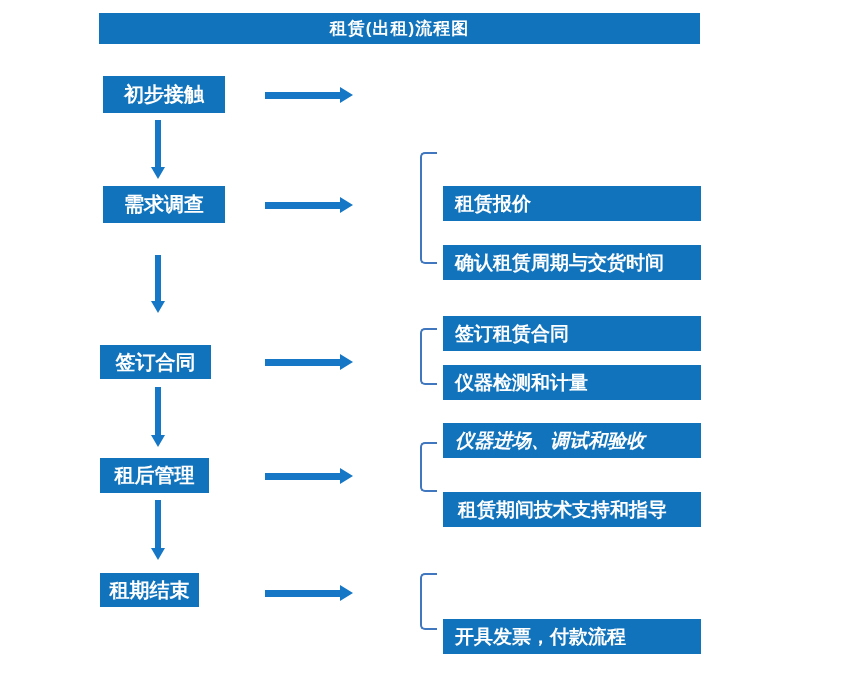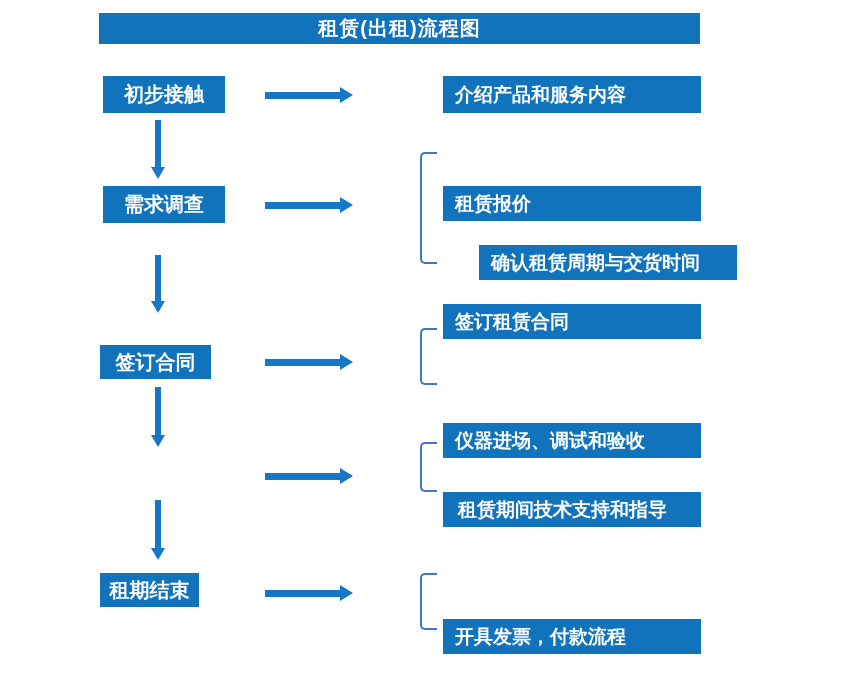--- a/index.html
+++ b/index.html
@@ -19,21 +19,21 @@
     height: 688px;
     background: var(--background);
     overflow: hidden;
   }
 
   .title-bar {
     position: absolute;
     left: 99px; top: 13px; width: 601px; height: 31px;
     background: var(--box);
     color: var(--text);
-    font-size: 20px;
+    font-size: 17px;
     font-weight: bold;
     display: flex; align-items: center; justify-content: center;
     letter-spacing: 1px;
   }
 
   .stage-box {
     position: absolute;
     background: var(--box);
     color: var(--text);
     font-size: 20px;
@@ -84,20 +84,21 @@
 </head>
 <body>
 
 <div class="canvas">
 
   <div class="title-bar">租赁(出租)流程图</div>
 
   <div class="stage-box" style="left:103px; top:76px; width:122px; height:37px;">初步接触</div>
   <div class="stage-box" style="left:100px; top:345px; width:111px; height:34px;">签订合同</div>
   <div class="stage-box" style="left:103px; top:186px; width:122px; height:37px;">需求调查</div>
+  <div class="stage-box" style="left:100px; top:458px; width:109px; height:35px;">租后管理</div>
   <div class="stage-box" style="left:100px; top:573px; width:99px; height:34px;">租期结束</div>
 
   <div class="varrow" style="top:120px;">
     <div class="varrow-shaft" style="height:47px;"></div>
     <div class="varrow-head"></div>
   </div>
   <div class="varrow" style="top:255px;">
     <div class="varrow-shaft" style="height:46px;"></div>
     <div class="varrow-head"></div>
   </div>
@@ -129,25 +130,25 @@
   <div class="harrow" style="top:585px;">
     <div class="harrow-shaft"></div>
     <div class="harrow-head"></div>
   </div>
 
   <div class="bracket" style="top:152px; height:112px;"></div>
   <div class="bracket" style="top:328px; height:57px;"></div>
   <div class="bracket" style="top:442px; height:50px;"></div>
   <div class="bracket" style="top:573px; height:57px;"></div>
 
-  <div class="out-box" style="top:76px; height:37px;">介绍产品和服务内容</div>
 
   <div class="out-box" style="top:186px;">租赁报价</div>
-  <div class="out-box" style="top:245px;margin-left:36px;">确认租赁周期与交货时间</div>
+  <div class="out-box" style="top:245px;">确认租赁周期与交货时间</div>
 
-  <div class="out-box" style="top:304px;">签订租赁合同</div>
+  <div class="out-box" style="top:316px;">签订租赁合同</div>
+  <div class="out-box" style="top:365px;">仪器检测和计量</div>
 
-  <div class="out-box" style="top:423px;">仪器进场、调试和验收</div>
+  <div class="out-box" style="top:423px;font-style:italic;">仪器进场、调试和验收</div>
   <div class="out-box" style="top:492px;padding-left:15px;">租赁期间技术支持和指导</div>
 
   <div class="out-box" style="top:619px;">开具发票，付款流程</div>
 
 </div>
 
 </body></html>

